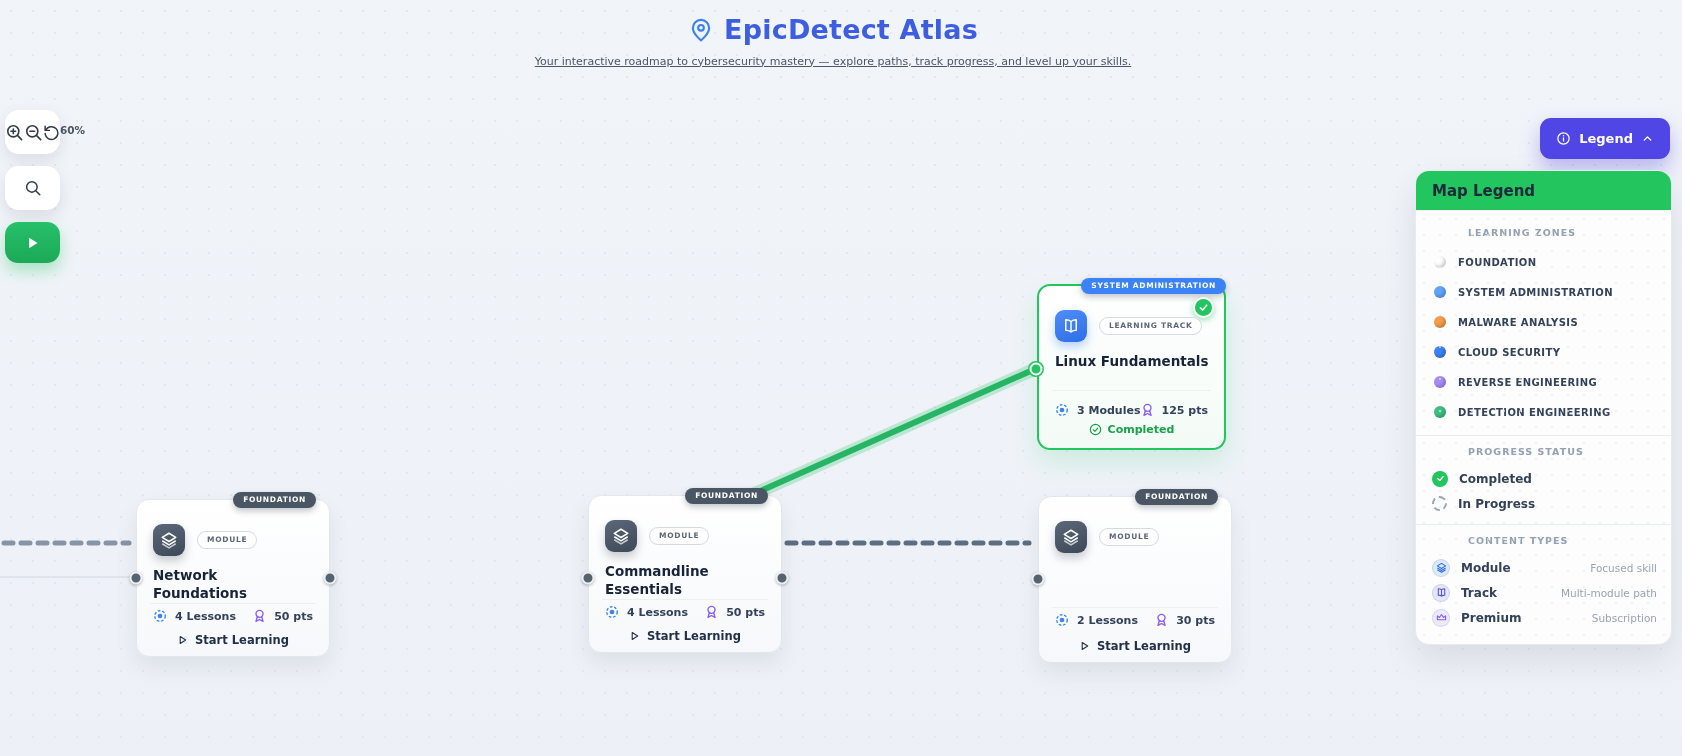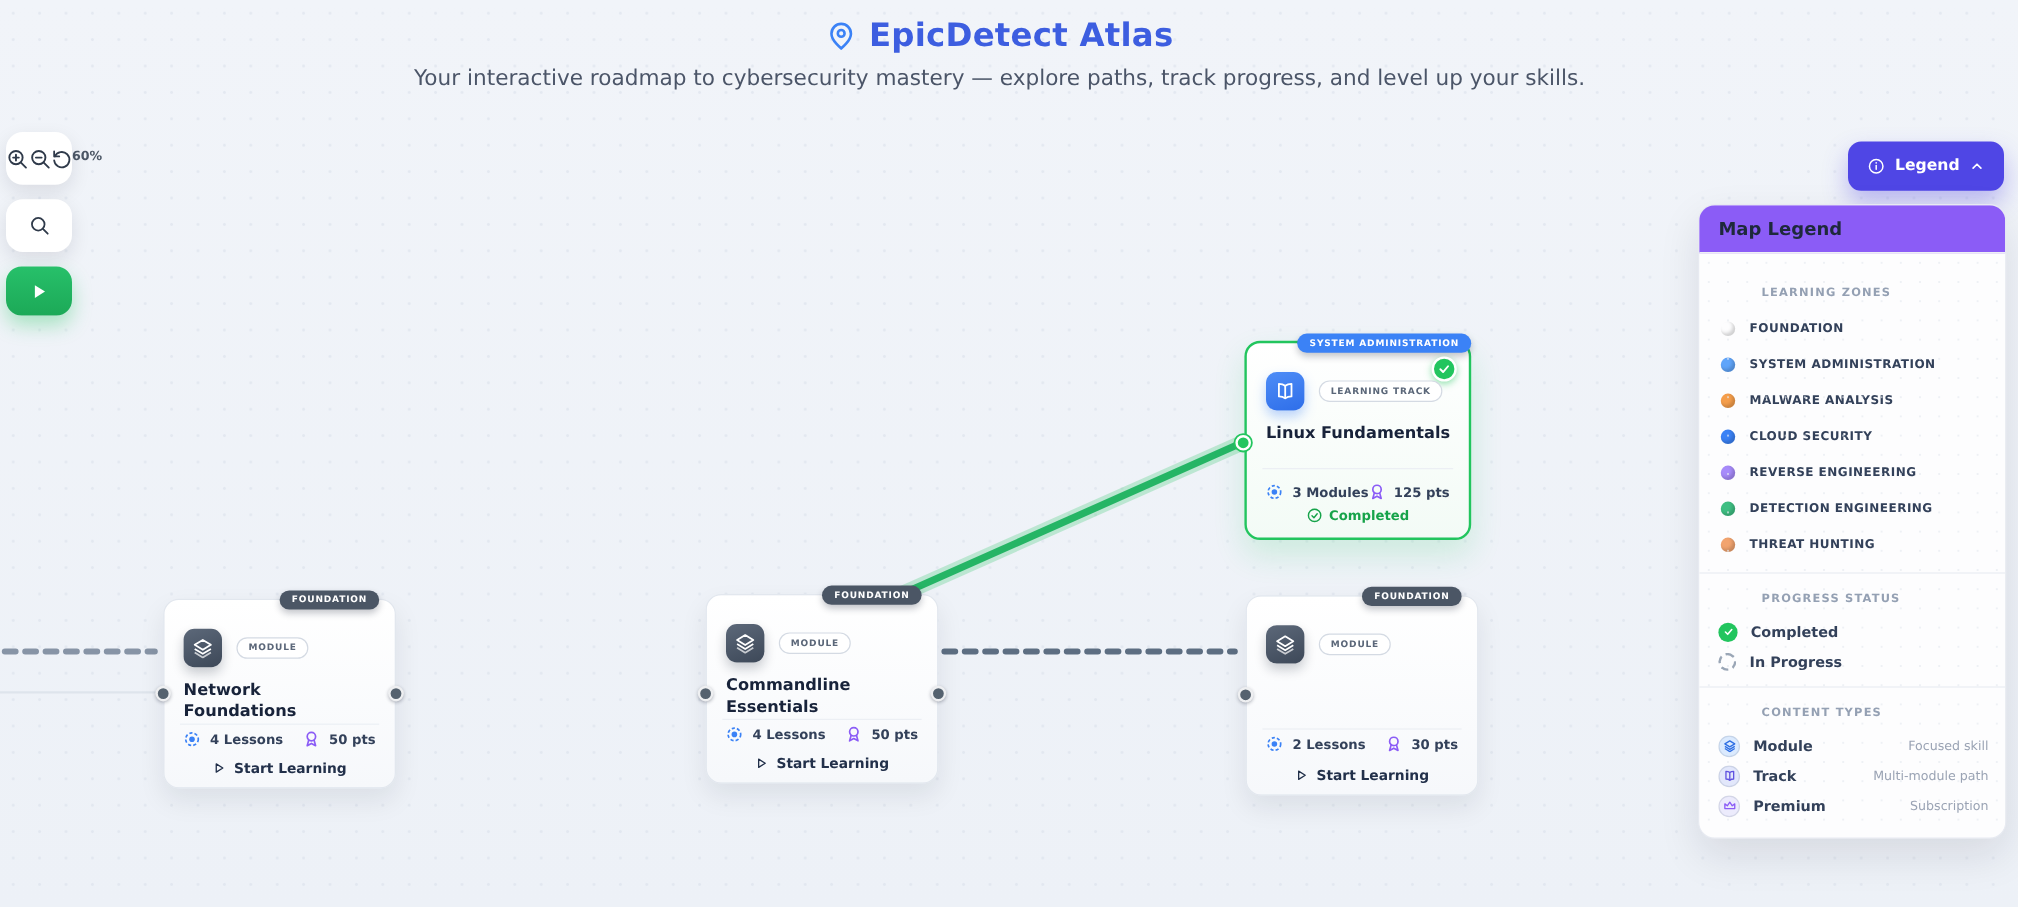--- a/index.html
+++ b/index.html
@@ -11,21 +11,21 @@
   }
   .dotgrid::before {
     content:""; position:absolute; inset:0;
     background-image:radial-gradient(#d6dde8 1px, transparent 1.3px);
     background-size:22px 22px; opacity:.5; pointer-events:none;
   }
   
   .app-header { position:absolute; top:0; left:0; right:16px; text-align:center; z-index:5; }
   .app-title { display:inline-flex; align-items:center; gap:10px; margin-top:14px;
     font-size:27px; font-weight:800; color:#3d5ee0; letter-spacing:.2px; }
-  .app-subtitle { margin-top:8px; font-size:18px; color:#4b5568; }
+  .app-subtitle { margin-top:8px; font-size:11px; color:#4b5568;text-decoration:underline; }
   
   .tool-stack { position:absolute; left:5px; top:110px; z-index:6; width:55px; }
   .tool-card { background:#fff; border-radius:14px; box-shadow:0 6px 16px rgba(15,23,42,.10);
     display:flex; flex-direction:row; align-items:center; }
   .tool-card + .tool-card { margin-top:12px; }
   .tool-btn { width:55px; height:44px; display:flex; align-items:center; justify-content:center;
     cursor:pointer; color:#2f3a4a; }
   .tool-div { width:32px; border-top:1px solid #e7ebf1; margin:2px 0; }
   .zoom-level { font-size:10.5px; font-weight:700; color:#4b5665; padding:8px 0 12px; }
   .play-btn { margin-top:12px; width:55px; height:41px; border-radius:13px;
@@ -34,26 +34,26 @@
   
   .legend-btn { position:absolute; right:12px; top:118px; z-index:7; height:41px; padding:0 16px;
     background:#4f46e5; border-radius:11px; display:flex; align-items:center; gap:8px;
     color:#fff; font-size:13px; font-weight:700; cursor:pointer;
     box-shadow:0 10px 20px rgba(79,70,229,.35); }
   
   .legend-panel { position:absolute; left:1415px; top:170px; width:257px; z-index:7;
     background:#fdfdfe; border:1px solid #e7eaf1; border-radius:14px;
     box-shadow:0 14px 34px rgba(15,23,42,.10); overflow:hidden; }
   .legend-head { padding:11px 16px 10px; font-size:15px; font-weight:700; color:#1e293b;
-    background:#8b5cf6; border-bottom:1px solid #edf0f4; }
+    background:#22c55e; border-bottom:1px solid #edf0f4; }
   .legend-body { position:relative; padding:12px 14px 14px; }
   .legend-body::before { content:""; position:absolute; inset:0;
     background-image:radial-gradient(#e6eaf0 1px, transparent 1.1px); background-size:16px 16px;
     opacity:.65; pointer-events:none; }
-  .lg-section { font-size:9.5px; font-weight:700; letter-spacing:1px; color:#94a0b3; margin:16px 0 9px 2px;padding-left:36px; }
+  .lg-section { font-size:9.5px; font-weight:700; letter-spacing:1px; color:#94a0b3; margin:4px 0 9px 2px;padding-left:36px; }
   .lg-zone { display:flex; align-items:center; gap:12px; height:30px; padding-left:4px; }
   .lg-dot { width:12px; height:12px; border-radius:50%; flex:0 0 auto;
     box-shadow:inset -2px -2px 3px rgba(0,0,0,.18); }
   .lg-zone-label { font-size:10px; font-weight:700; letter-spacing:.4px; color:#33415a; }
   .lg-div { border-top:1px solid #e9edf2; margin:8px -14px 10px; }
   .lg-row { display:flex; align-items:center; gap:11px; height:25px; padding-left:2px; position:relative; }
   .lg-row-label { font-size:12px; font-weight:600; color:#33415a; }
   .lg-row-desc { margin-left:auto; font-size:10.5px; color:#9aa3b4; }
   .pill-icon { width:18px; height:18px; border-radius:50%; display:flex; align-items:center;
     justify-content:center; flex:0 0 auto; border:1px solid rgba(100,116,139,.18); }
@@ -360,24 +360,20 @@
       <span class="lg-zone-label">CLOUD SECURITY</span>
       </div>
     <div class="lg-zone">
       <span class="lg-dot" style="background-color: rgb(167, 139, 250);"></span>
       <span class="lg-zone-label">REVERSE ENGINEERING</span>
       </div>
     <div class="lg-zone">
       <span class="lg-dot" style="background-color: rgb(63, 191, 131);"></span>
       <span class="lg-zone-label">DETECTION ENGINEERING</span>
       </div>
-    <div class="lg-zone">
-      <span class="lg-dot" style="background-color: rgb(242, 164, 111);"></span>
-      <span class="lg-zone-label">THREAT HUNTING</span>
-      </div>
 
     <div class="lg-div"></div>
     <div class="lg-section">PROGRESS STATUS</div>
 
     <div class="lg-row">
       <span class="check-badge-sm">
         <svg width="9" height="9" viewBox="0 0 24 24" fill="none" stroke="#fff" stroke-width="3.6" stroke-linecap="round" stroke-linejoin="round">
             <path d="m5 12.5 5 5L19 7"></path>
           </svg>
         </span>

